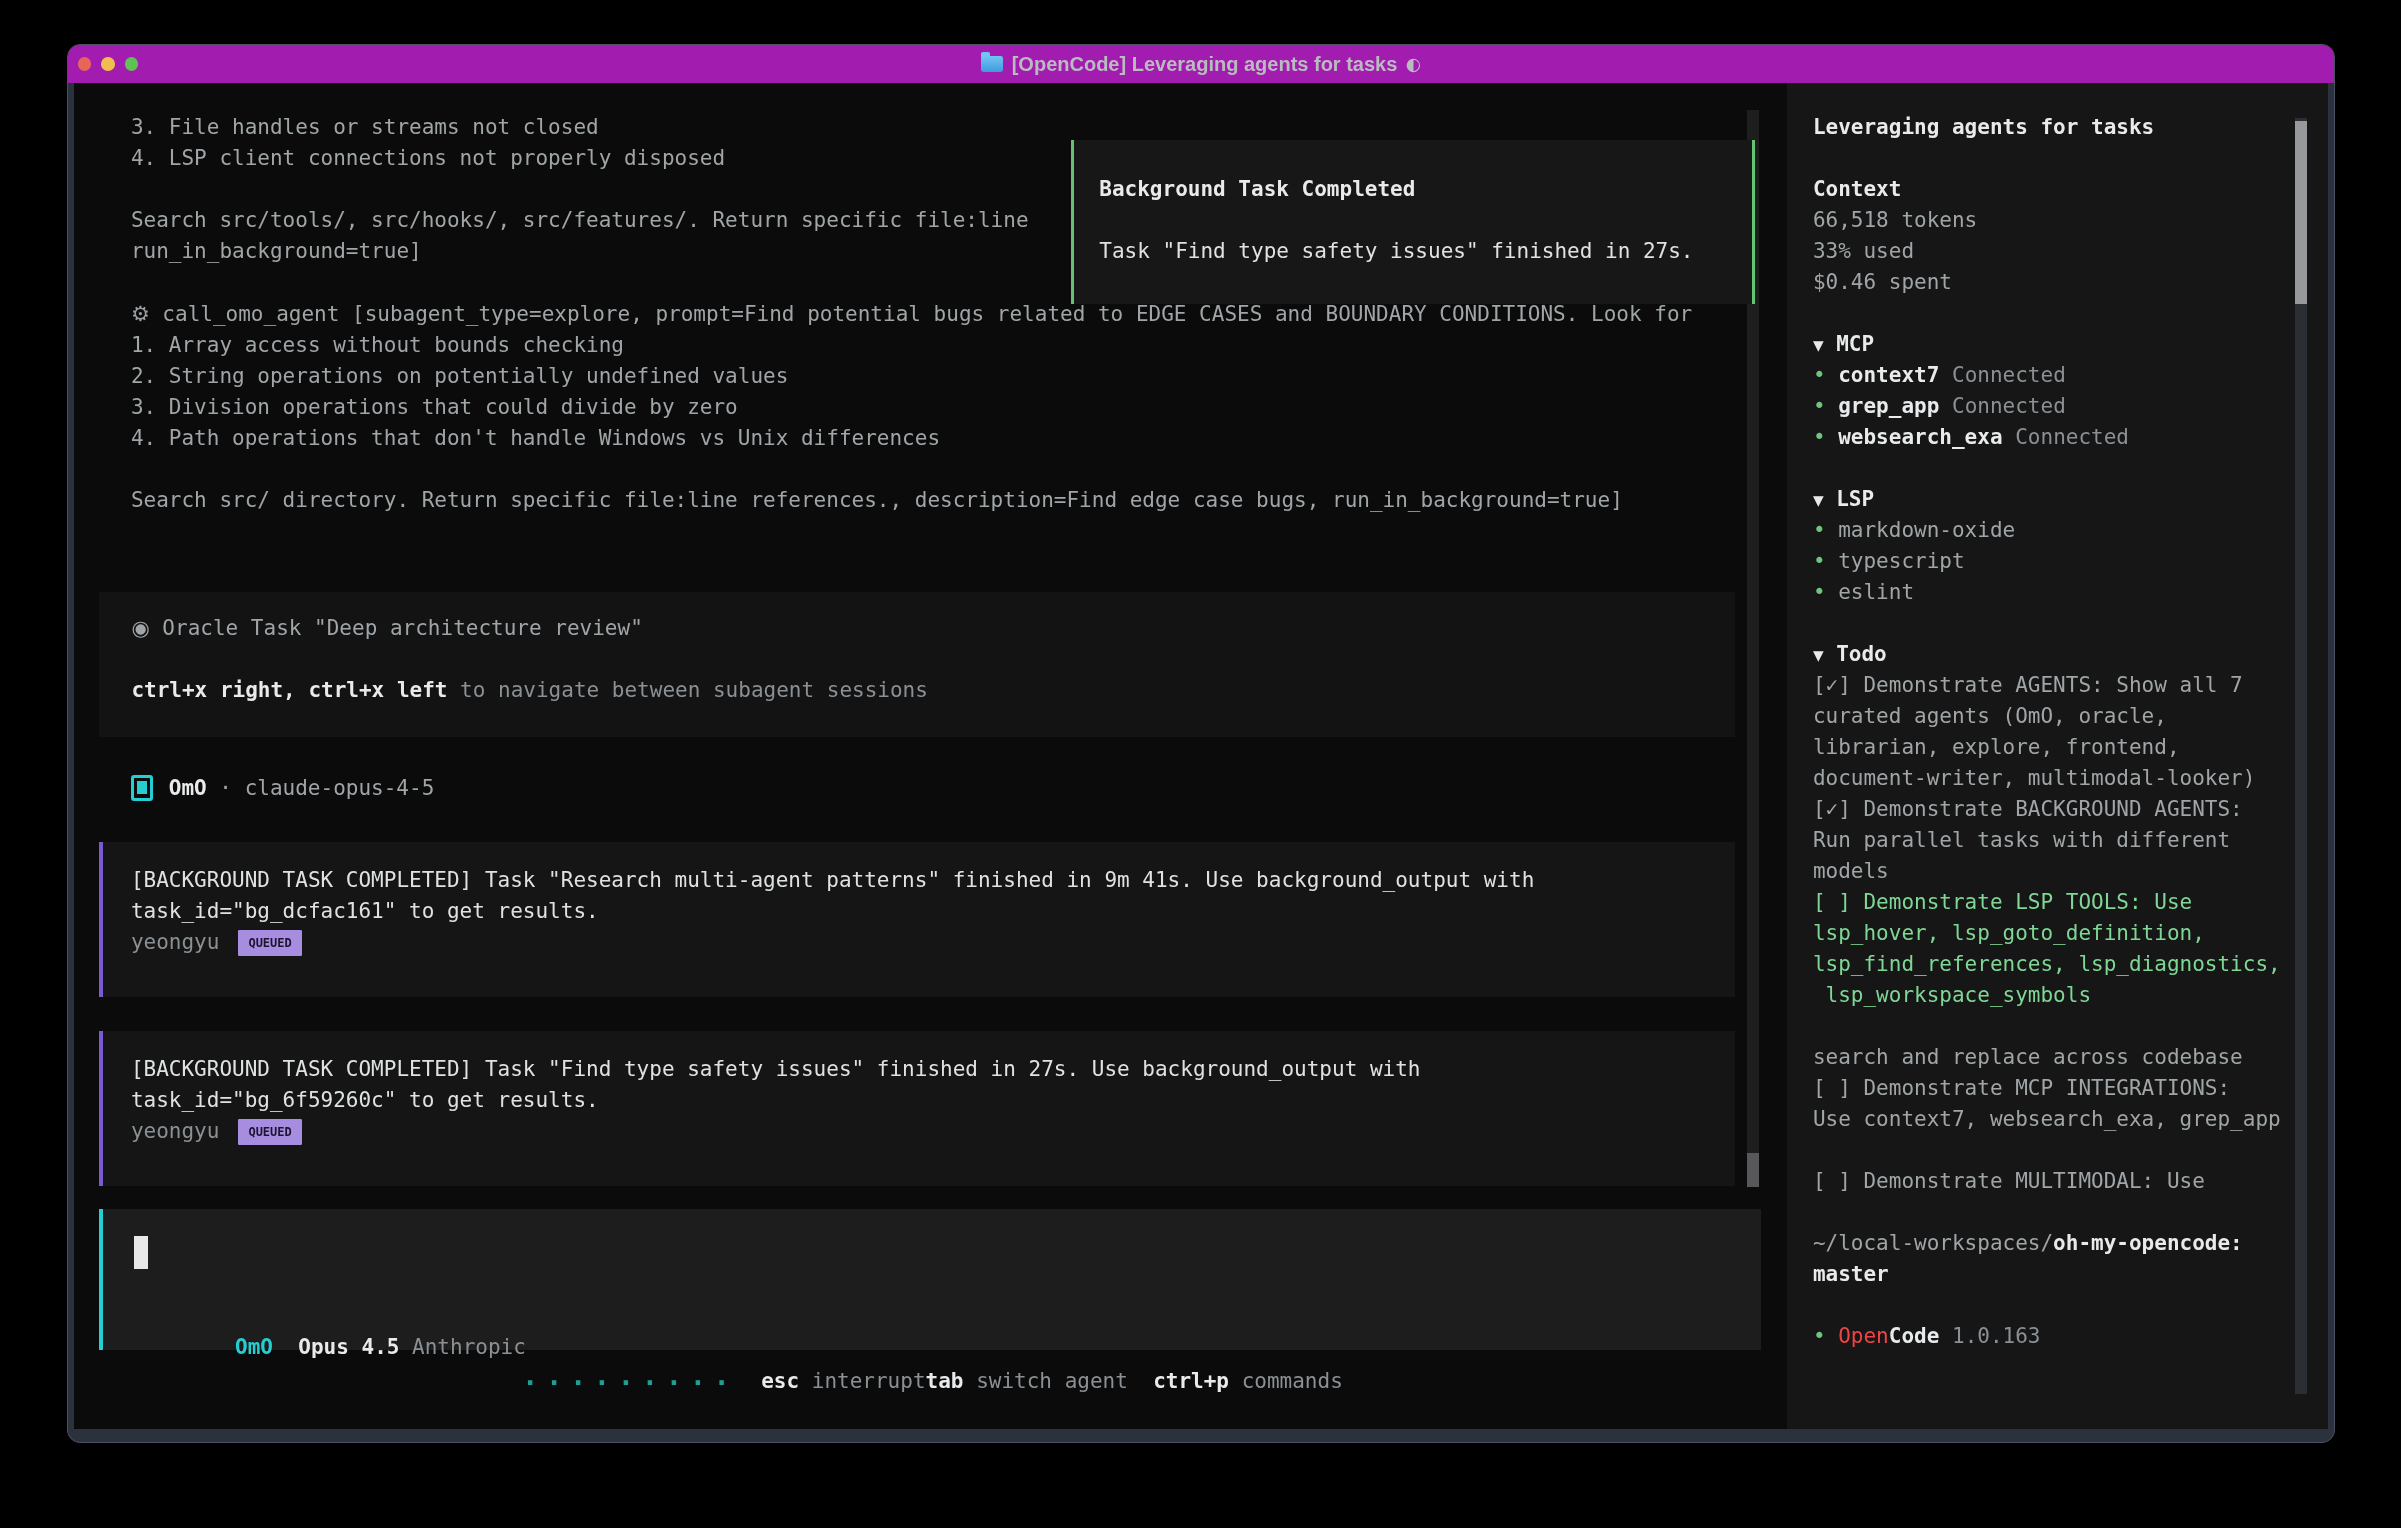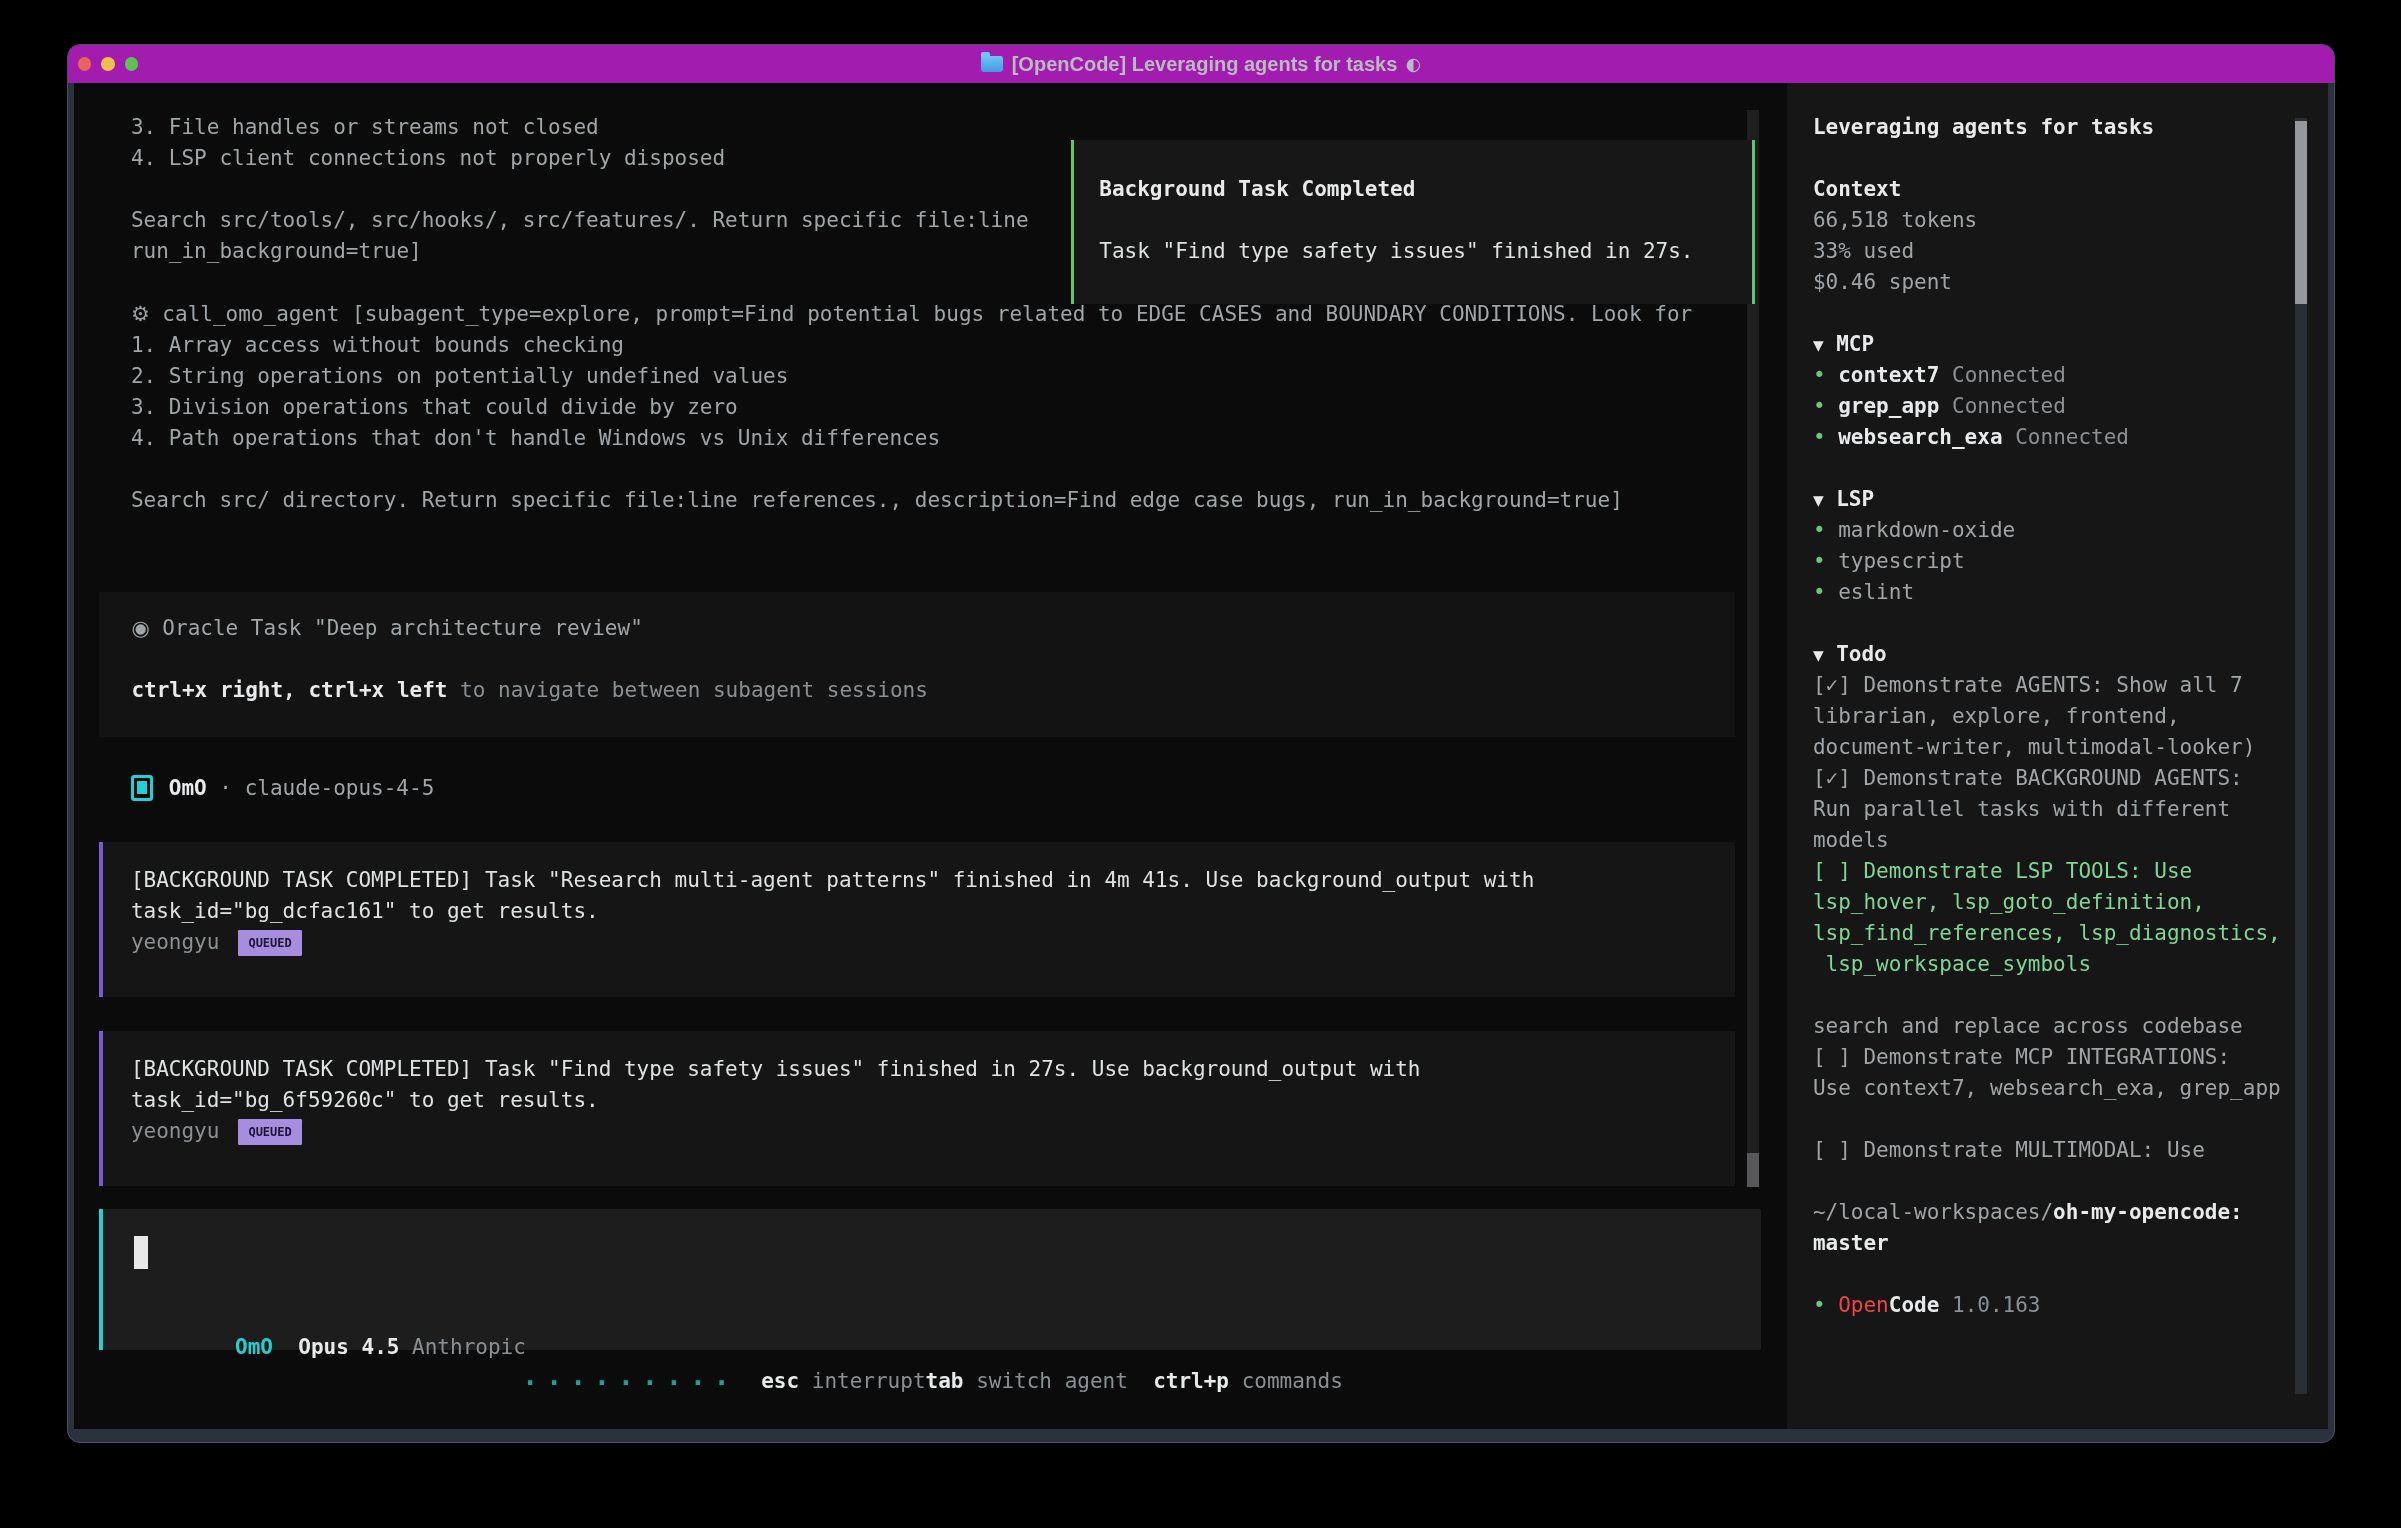--- a/index.html
+++ b/index.html
@@ -128,21 +128,21 @@
     <div class="agenthdr">
       <span class="omoicon">
           <span class="fill"></span>
         </span>
       <span class="w">OmO</span>
       <span class="g" style="white-space:pre"> · </span>
       <span class="g">claude-opus-4-5</span>
     </div>
 
     <div class="card card1">
-      <div class="ln wt">[BACKGROUND TASK COMPLETED] Task "Research multi-agent patterns" finished in 4m 41s. Use background_output with</div>
+      <div class="ln wt">[BACKGROUND TASK COMPLETED] Task "Research multi-agent patterns" finished in 9m 41s. Use background_output with</div>
       <div class="ln wt">task_id="bg_dcfac161" to get results.</div>
       <div class="ln"><span class="dim">yeongyu</span><span class="badge">QUEUED</span></div>
     </div>
 
     <div class="card card2">
       <div class="ln wt">[BACKGROUND TASK COMPLETED] Task "Find type safety issues" finished in 27s. Use background_output with</div>
       <div class="ln wt">task_id="bg_6f59260c" to get results.</div>
       <div class="ln"><span class="dim">yeongyu</span><span class="badge">QUEUED</span></div>
     </div>
 
@@ -171,20 +171,21 @@
       <div class="ln"><span class="dot">•</span><span class="w"> grep_app</span><span class="dim"> Connected</span></div>
       <div class="ln"><span class="dot">•</span><span class="w"> websearch_exa</span><span class="dim"> Connected</span></div>
       <div class="ln"></div>
       <div class="ln"><span class="tri">▼</span><span class="w"> LSP</span></div>
       <div class="ln"><span class="dot">•</span><span class="g"> markdown-oxide</span></div>
       <div class="ln"><span class="dot">•</span><span class="g"> typescript</span></div>
       <div class="ln"><span class="dot">•</span><span class="g"> eslint</span></div>
       <div class="ln"></div>
       <div class="ln"><span class="tri">▼</span><span class="w"> Todo</span></div>
       <div class="ln g">[✓] Demonstrate AGENTS: Show all 7</div>
+      <div class="ln g">curated agents (OmO, oracle,</div>
       <div class="ln g">librarian, explore, frontend,</div>
       <div class="ln g">document-writer, multimodal-looker)</div>
       <div class="ln g">[✓] Demonstrate BACKGROUND AGENTS:</div>
       <div class="ln g">Run parallel tasks with different</div>
       <div class="ln g">models</div>
       <div class="ln grn">[ ] Demonstrate LSP TOOLS: Use</div>
       <div class="ln grn">lsp_hover, lsp_goto_definition,</div>
       <div class="ln grn">lsp_find_references, lsp_diagnostics,</div>
       <div class="ln grn"> lsp_workspace_symbols</div>
       <div class="ln"></div>

